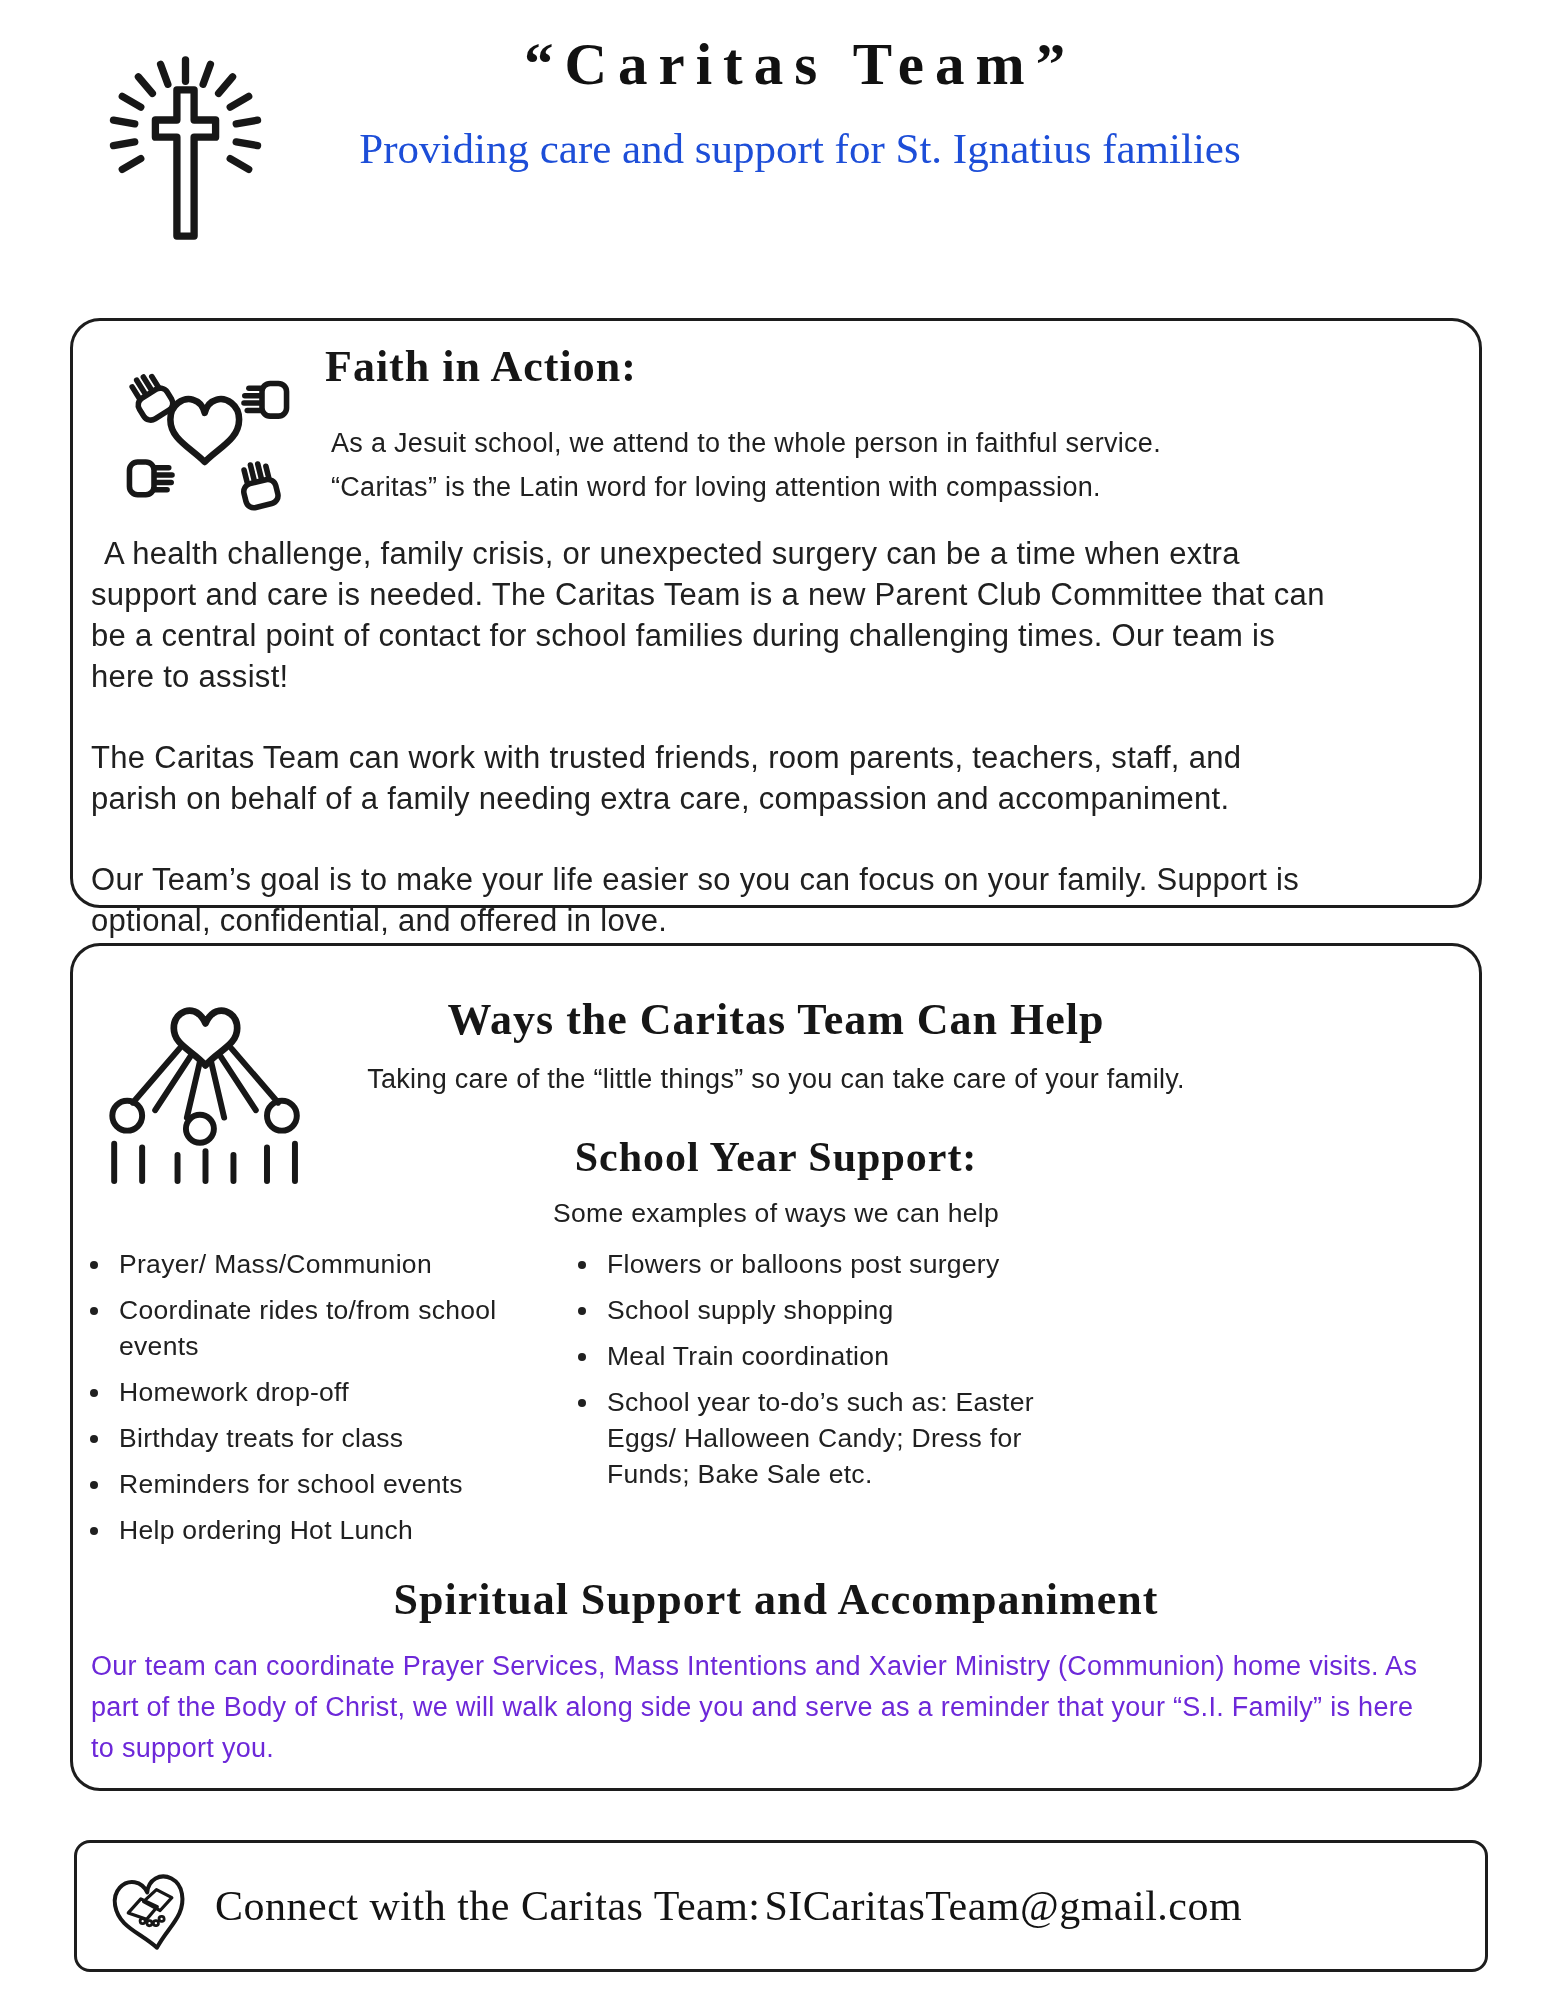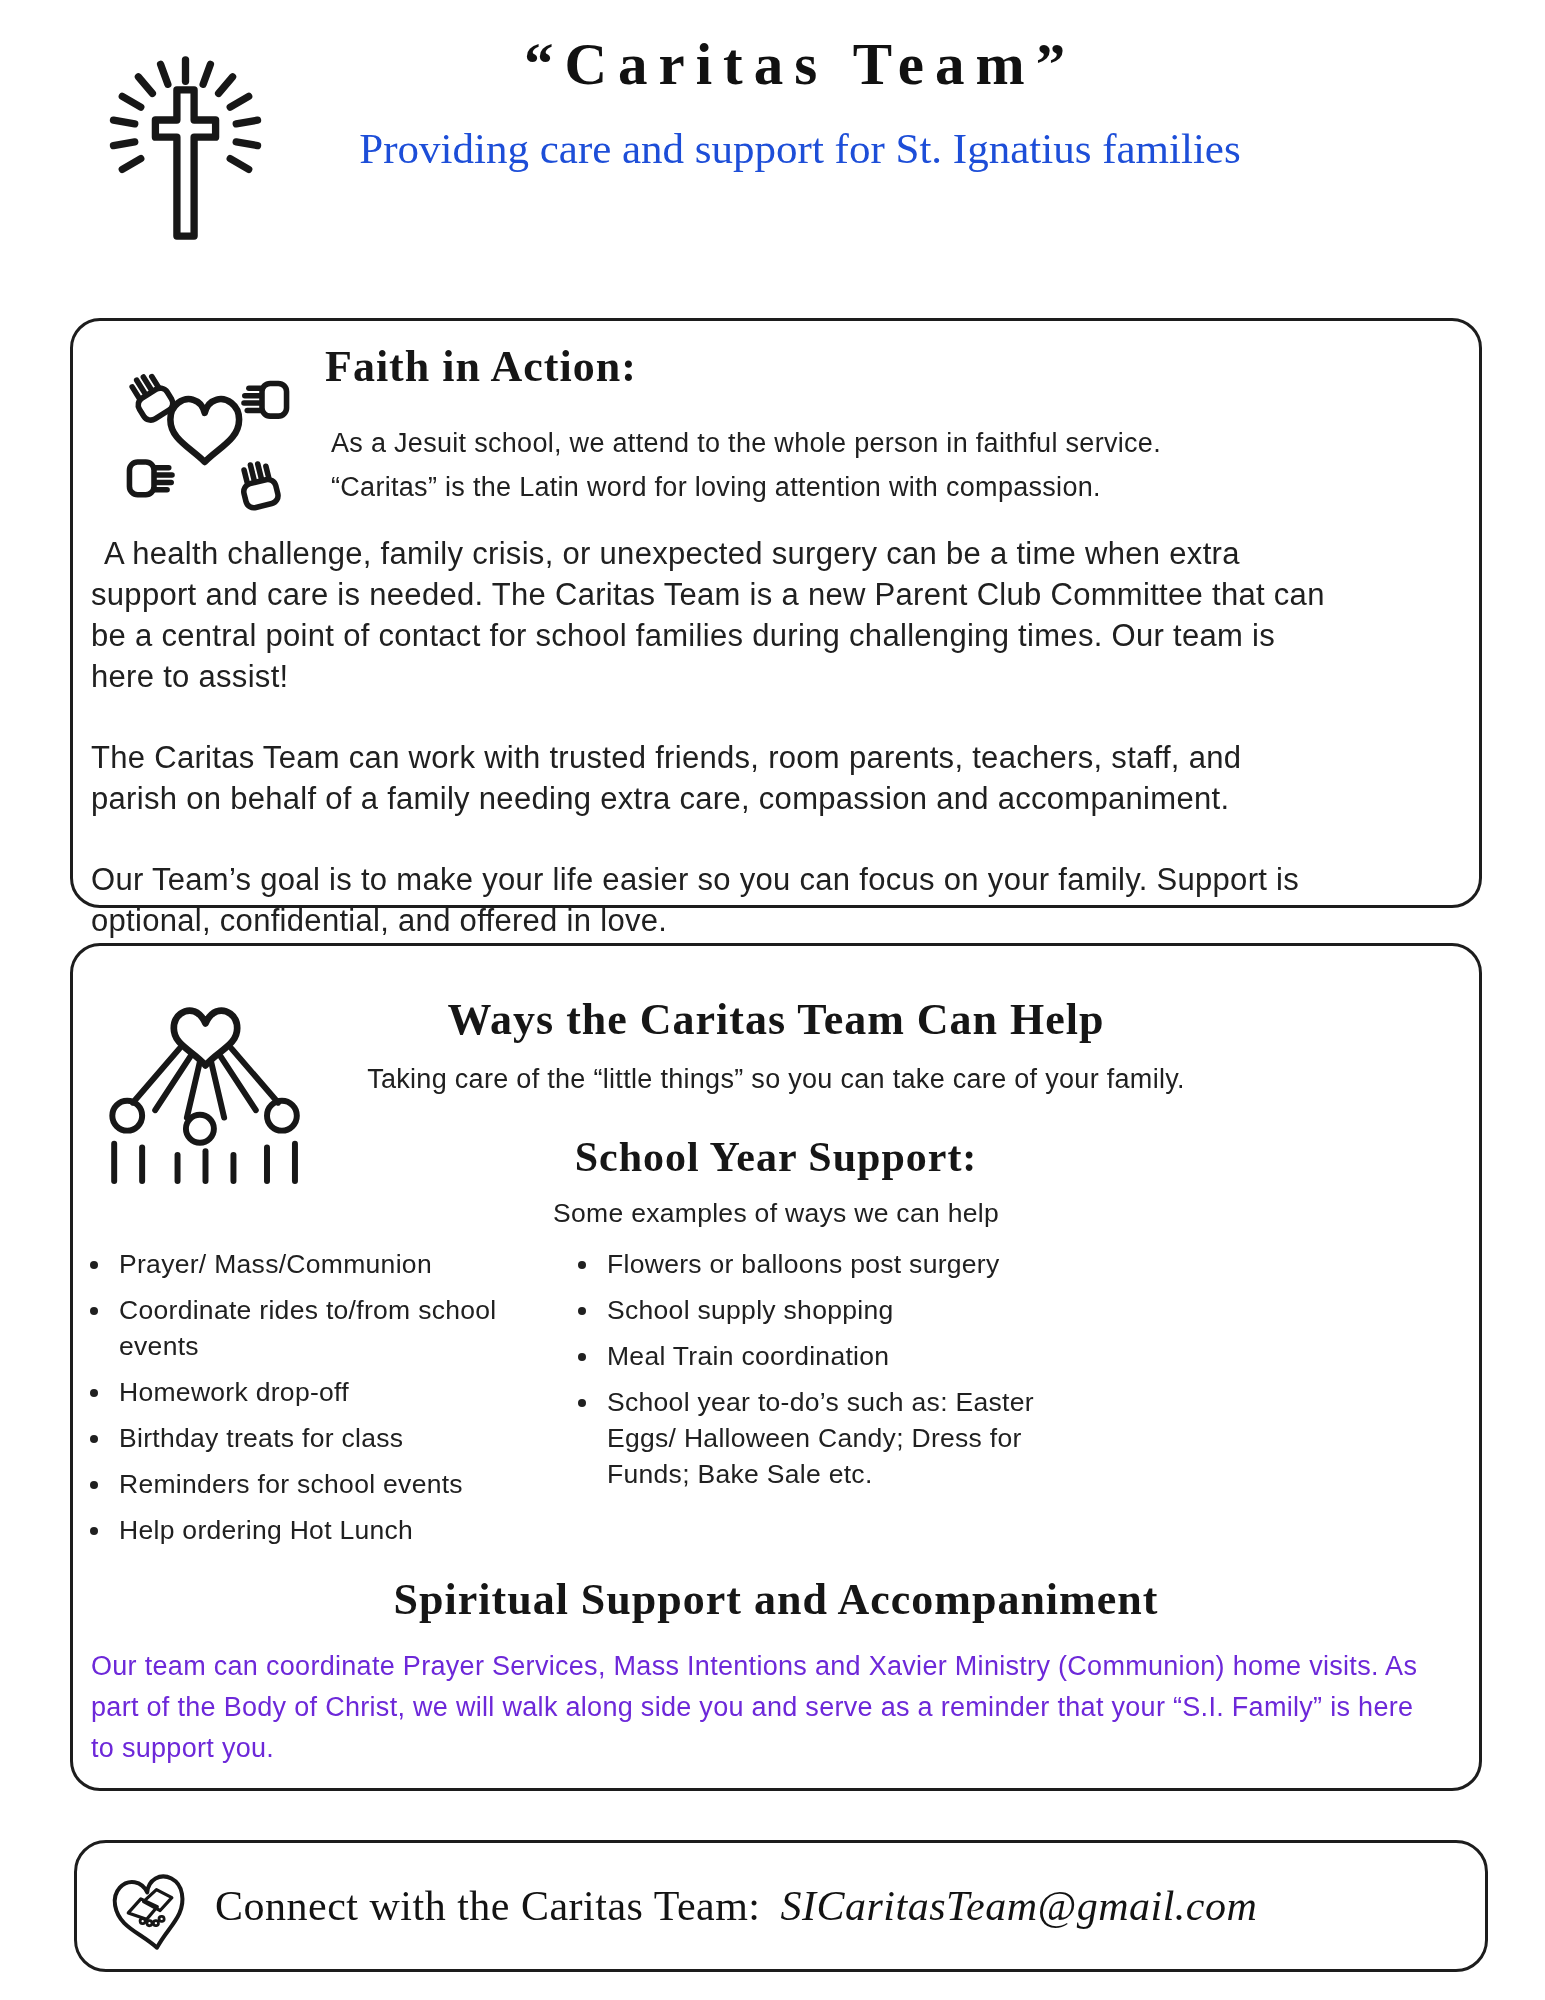--- a/index.html
+++ b/index.html
@@ -26,21 +26,21 @@
     letter-spacing:0px;color:#1d4ed8;margin-top:26px;
   }
   
   .rbox{
     position:absolute;left:70px;width:1412px;
     background:#fff;border:3px solid #1d1d1d;border-radius:30px;
     box-sizing:border-box;
   }
   .box-faith{top:318px;height:590px;}
   .box-ways{top:943px;height:848px;}
-  .box-connect{top:1840px;height:132px;left:74px;width:1414px;border-radius:32px;}
+  .box-connect{top:1840px;height:132px;left:74px;width:1414px;border-radius:16px;}
   
   .h-serif{
     font-family:"Liberation Serif","DejaVu Serif",serif;
     font-weight:600;color:#161616;letter-spacing:1px;
   }
   
   .faith-icon{position:absolute;left:45px;top:28px;width:180px;height:185px;}
   .faith-heading{position:absolute;left:252px;top:20px;font-size:44px;line-height:52px;}
   .faith-intro{position:absolute;left:258px;top:100px;font-size:27px;line-height:44px;letter-spacing:.3px;color:#202020;}
   .faith-paras{position:absolute;left:0;top:212px;padding:0 150px 0 18px;font-size:31px;line-height:41px;letter-spacing:.3px;color:#202020;}
@@ -63,21 +63,21 @@
   .sp-heading{position:absolute;left:0;top:628px;width:100%;text-align:center;font-size:44px;line-height:52px;}
   .sp-para{position:absolute;left:0;top:700px;padding:0 50px 0 18px;font-size:27px;line-height:41px;letter-spacing:.3px;color:#6d28d9;}
   
   .connect-icon{position:absolute;left:20px;top:12px;width:106px;height:106px;}
   .connect-line{
     position:absolute;left:138px;top:0;height:100%;
     display:flex;align-items:center;
     font-family:"Liberation Serif","DejaVu Serif",serif;
     font-size:42px;font-weight:500;color:#131313;letter-spacing:0.5px;
   }
-  .connect-line .email{margin-left:20px;font-style:italic;}
+  .connect-line .email{margin-left:4px;}
   svg{display:block;}
   .stroke{fill:none;stroke:#171717;stroke-linecap:round;stroke-linejoin:round;}
 </style>
 </head>
 <body>
 
 <div class="page">
 
   <div class="header-icon">
     <svg viewBox="0 0 100 100" width="215" height="215">

